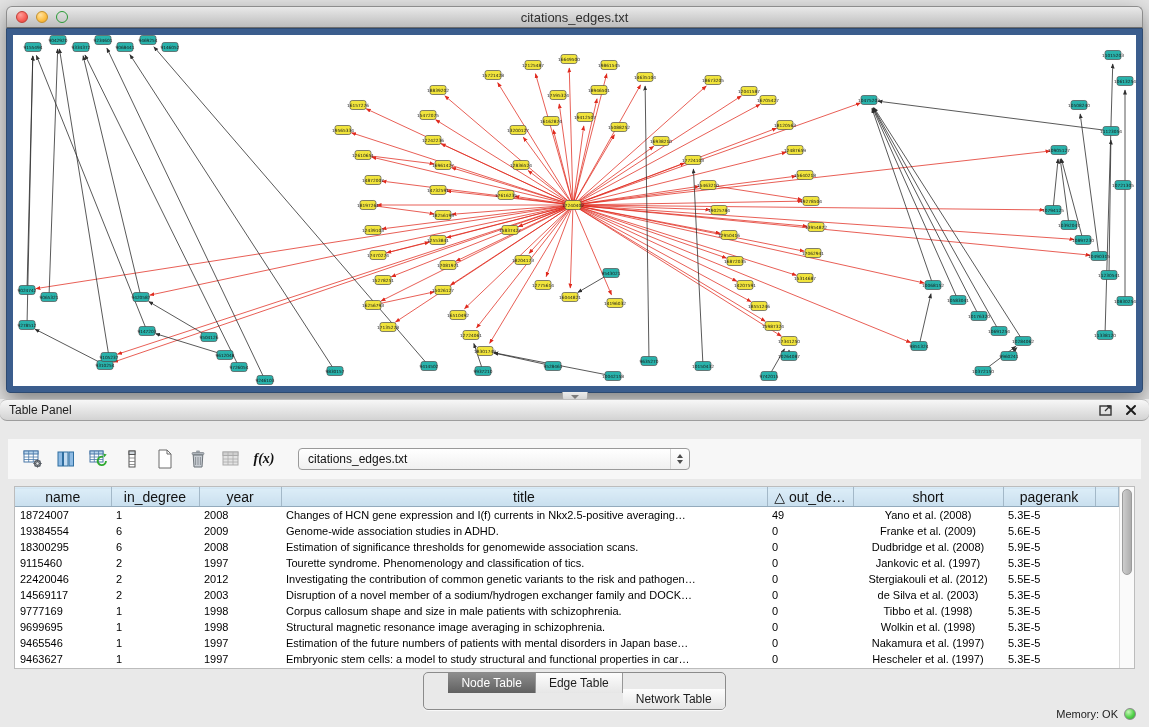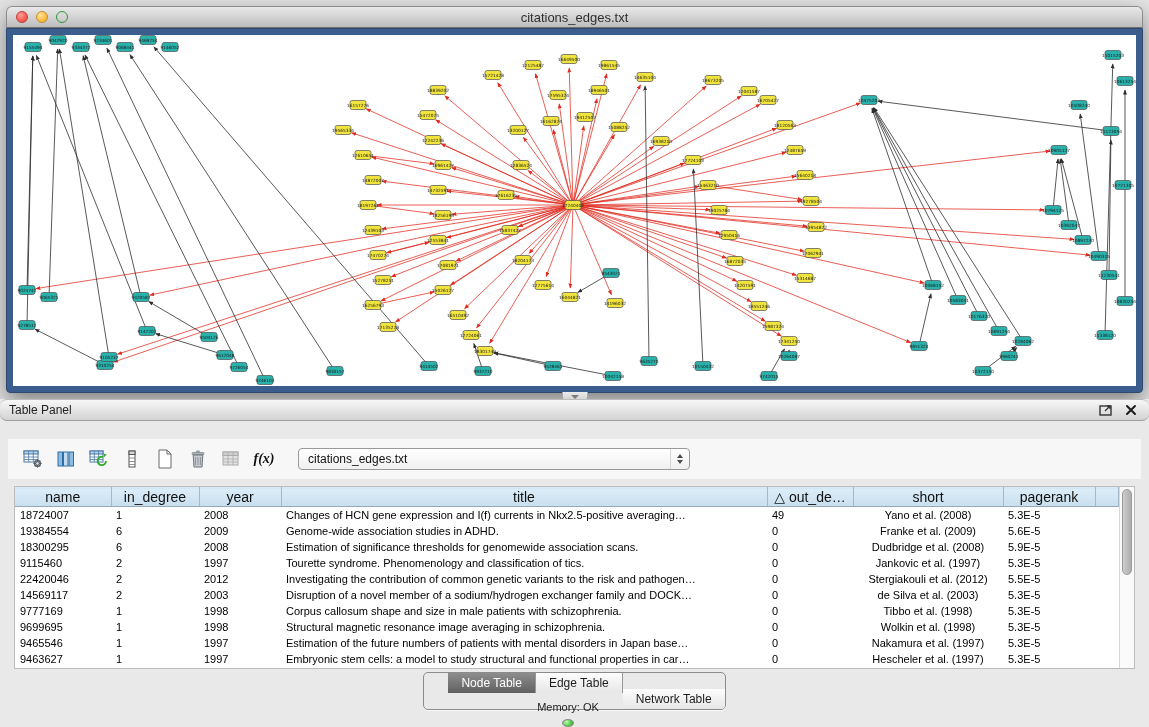--- a/index.html
+++ b/index.html
@@ -67,21 +67,21 @@
 
   
   .tabs{position:absolute;top:273px;left:0;right:0;display:flex;justify-content:center;}
   .seg{display:flex;border:1px solid #8b8b8b;border-radius:5px;overflow:hidden;box-shadow:0 1px 1px rgba(255,255,255,.8);}
   .seg button{height:20px;padding:0 13px;font-size:12px;border:none;border-right:1px solid #979797;
               background:linear-gradient(#fdfdfd,#e6e6e6);color:#1d1d1d;cursor:default;font-family:inherit;}
   .seg button:last-child{border-right:none;margin-top:16px;}
   .seg button.selected{background:linear-gradient(#8d8d8d,#606060);color:#fff;margin-left:24px;}
 
   .statusbar{position:absolute;bottom:0;left:0;right:0;height:26px;display:flex;align-items:center;
-             justify-content:flex-end;gap:6px;padding-right:13px;font-size:11px;color:#222;box-sizing:border-box;flex-direction:column;}
+             justify-content:flex-end;gap:6px;padding-right:13px;font-size:11px;color:#222;box-sizing:border-box;}
   .mem-dot{width:12px;height:12px;border-radius:50%;
            background:radial-gradient(circle at 35% 30%,#c8f7b8,#52d24a 55%,#2ea32c);border:1px solid #8b8b8b;box-sizing:border-box;}
 </style>
 </head>
 <body>
 
 <div class="screen">
 
   <div class="net-window">
     <div class="titlebar">

